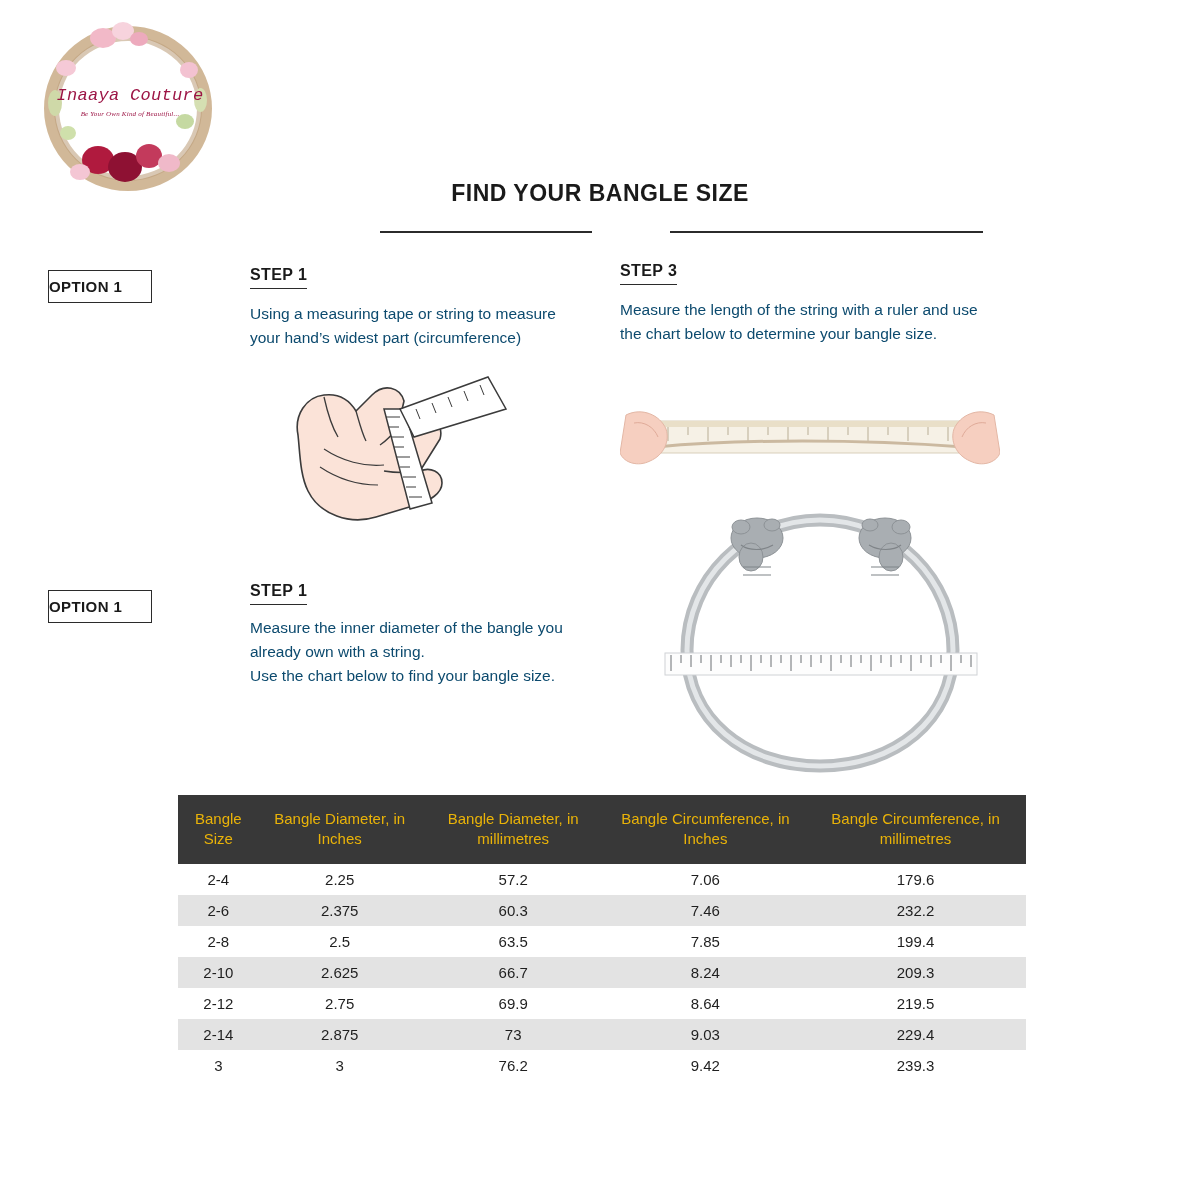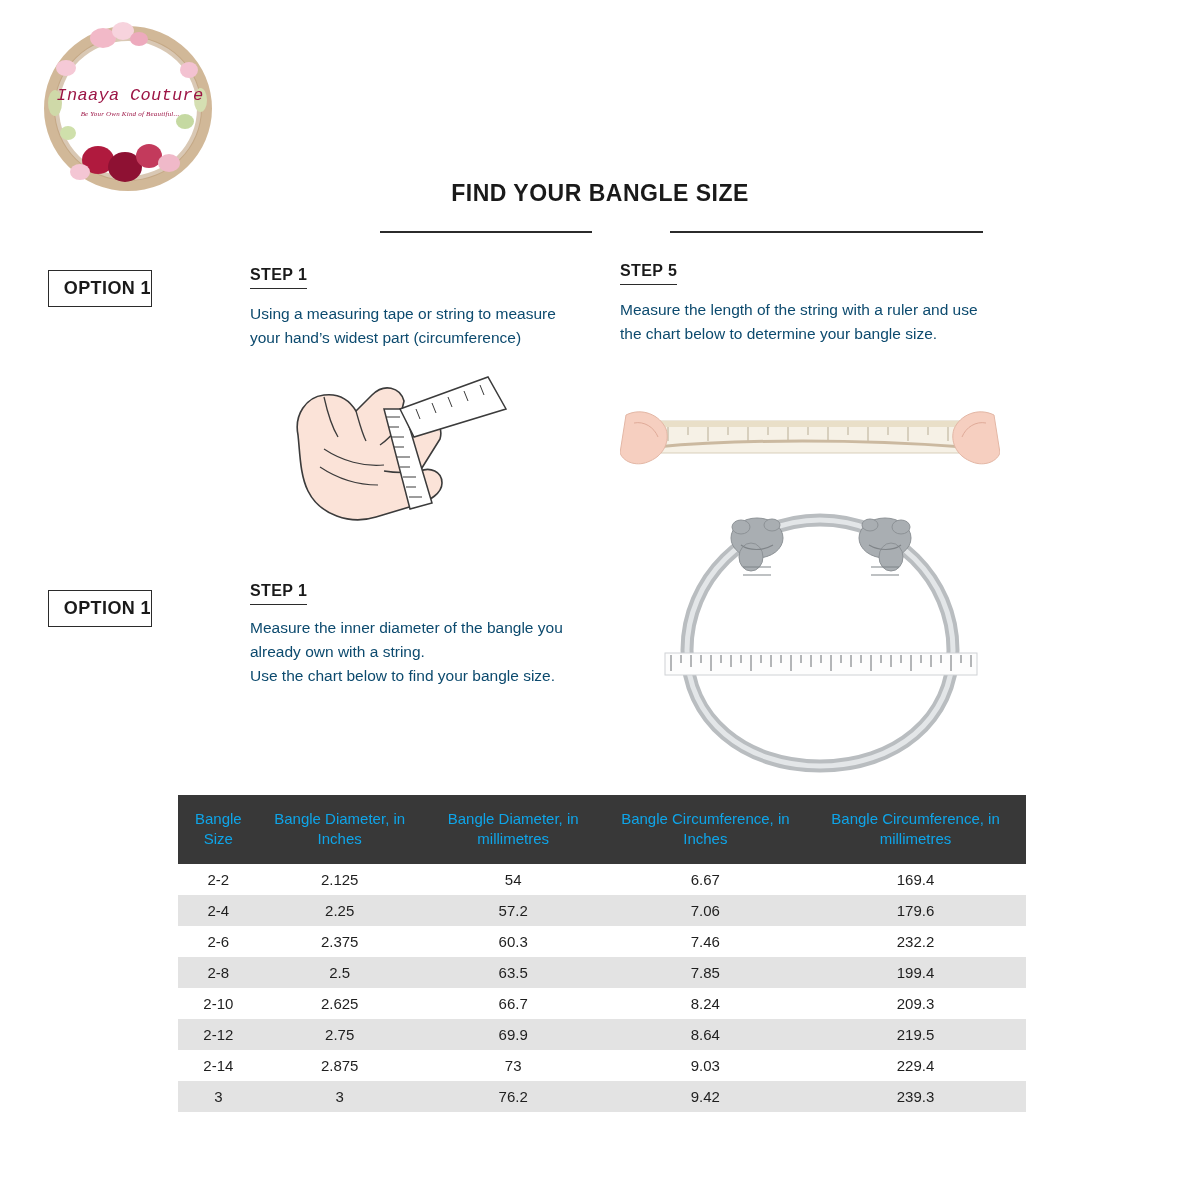--- a/index.html
+++ b/index.html
@@ -90,25 +90,25 @@
     height: 2px;
     background: #2b2b2b;
   }
   .title-rule.left { left: 380px; width: 212px; }
   .title-rule.right { left: 670px; width: 313px; }
 
   
   .option-badge {
     position: absolute;
     border: 1px solid #2b2b2b;
-    font-size: 18px;
+    font-size: 15px;
     font-weight: bold;
     letter-spacing: 0.4px;
     padding: 7px 0;
-    text-align: right;
+    text-align: left;
     width: 102px;
     color: #1a1a1a;
     background: #fff;
   }
   .option-badge.o1 { left: 48px; top: 270px; }
   .option-badge.o2 { left: 48px; top: 590px; }
 
   
   .step-head {
     position: absolute;
@@ -145,21 +145,21 @@
     top: 795px;
     width: 848px;
   }
   table {
     border-collapse: collapse;
     width: 848px;
     font-size: 15px;
   }
   thead th {
     background: #383838;
-    color: #0ea5e9;
+    color: #eab308;
     font-weight: normal;
     font-size: 15px;
     padding: 14px 4px;
     line-height: 1.35;
     border: none;
   }
   tbody td {
     text-align: center;
     padding: 7px 4px;
     color: #1f1f1f;
@@ -198,21 +198,21 @@
 <div class="title">FIND YOUR BANGLE SIZE</div>
 <div class="title-rule left"></div>
 <div class="title-rule right"></div>
 
 <div class="option-badge o1">OPTION 1</div>
 <div class="option-badge o2">OPTION 1</div>
 
 <div class="step-head s1">STEP 1</div>
 <div class="step-body b1">Using a measuring tape or string to measure your hand’s widest part (circumference)</div>
 
-<div class="step-head s2">STEP 5</div>
+<div class="step-head s2">STEP 3</div>
 <div class="step-body b2">Measure the length of the string with a ruler and use the chart below to determine your bangle size.</div>
 
 <div class="step-head s3">STEP 1</div>
 <div class="step-body b3" style="white-space:pre-line;">Measure the inner diameter of the bangle you already own with a string.
 Use the chart below to find your bangle size.</div>
 
 <div class="hand-fig">
   <svg width="260" height="160" viewBox="0 0 260 160">
 
     <path d="M18,60 C14,40 26,22 44,20 C60,18 70,26 76,36 L92,20 C104,8 120,12 124,26 L118,52
@@ -352,27 +352,20 @@
       <tr>
         <th>Bangle Size</th>
         <th>Bangle Diameter, in Inches</th>
         <th>Bangle Diameter, in millimetres</th>
         <th>Bangle Circumference, in Inches</th>
         <th>Bangle Circumference, in millimetres</th>
       </tr>
     </thead>
     <tbody>
       <tr>
-        <td>2-2</td>
-        <td>2.125</td>
-        <td>54</td>
-        <td>6.67</td>
-        <td>169.4</td>
-      </tr>
-      <tr>
         <td>2-4</td>
         <td>2.25</td>
         <td>57.2</td>
         <td>7.06</td>
         <td>179.6</td>
       </tr>
       <tr>
         <td>2-6</td>
         <td>2.375</td>
         <td>60.3</td>

